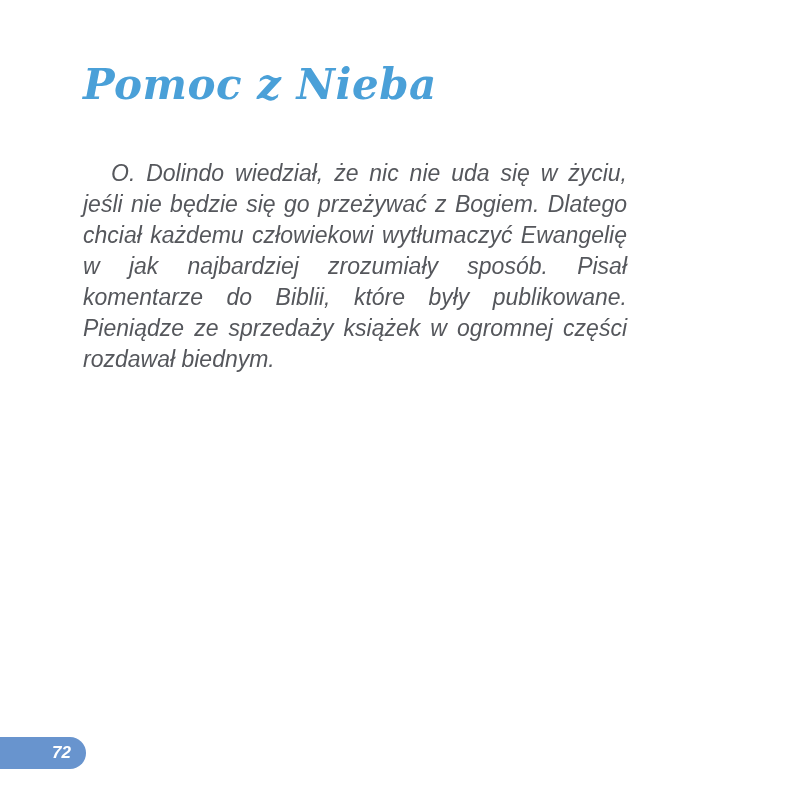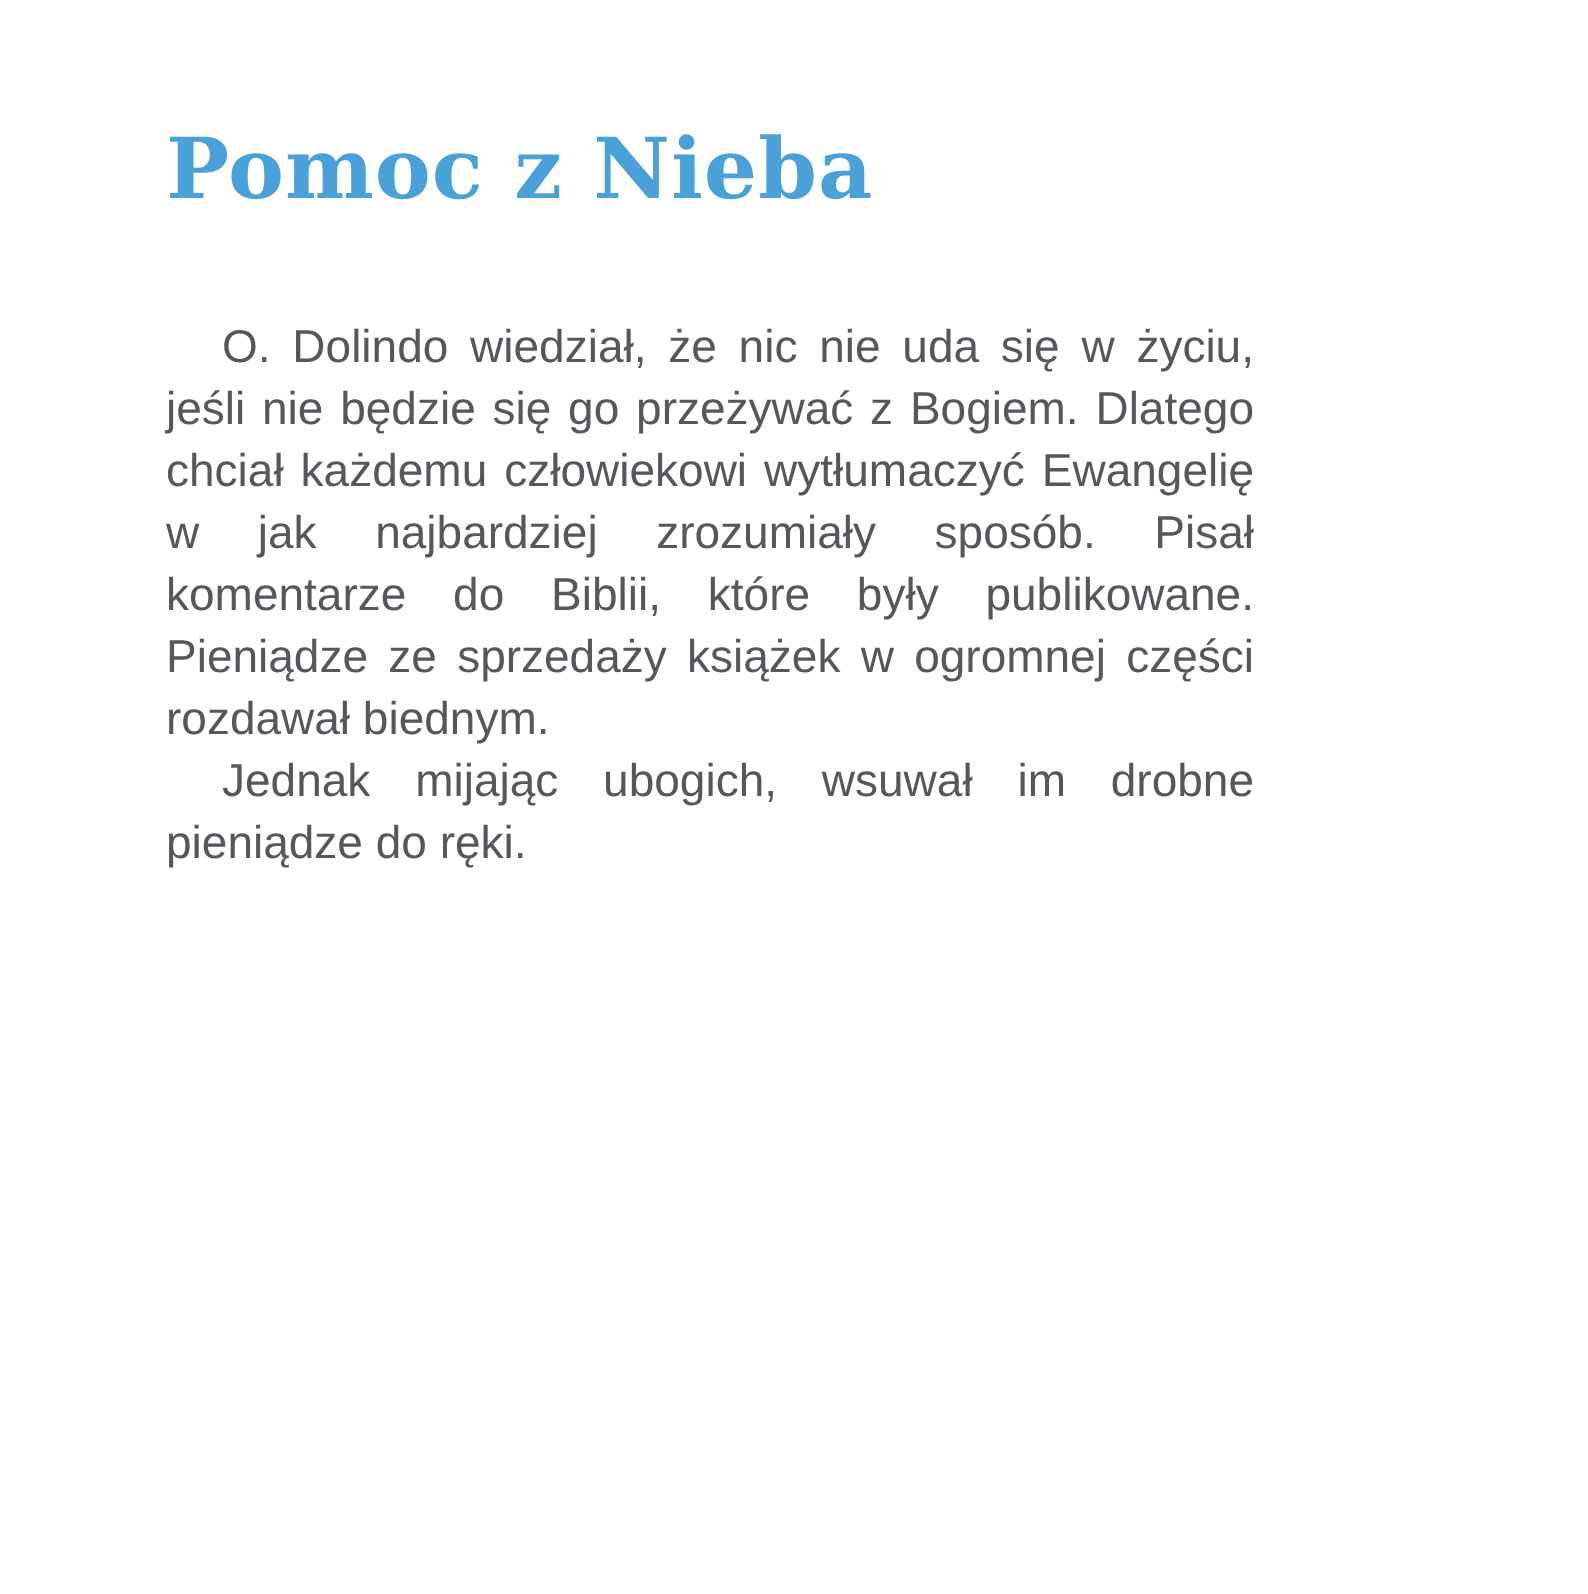--- a/index.html
+++ b/index.html
@@ -14,20 +14,21 @@
     height: 797px;
     background: #ffffff;
     font-family: "Liberation Sans", sans-serif;
     overflow: hidden;
   }
   .page {
     position: relative;
     width: 708px;
     height: 797px;
     background: #ffffff;
+    font-style: italic;
   }
   .content {
     padding: 64px 81px 0 83px;
   }
   .page-title {
     margin: 0 0 52px 0;
     font-family: "DejaVu Serif", serif;
     font-weight: 600;
     font-size: 42px;
     line-height: 1.0;
@@ -60,16 +61,18 @@
   }
 </style>
 </head>
 <body>
 
 <div class="page">
   <div class="content">
     <h1 class="page-title">Pomoc z Nieba</h1>
     <div class="body-text">
       <p>O. Dolindo wiedział, że nic nie uda się w życiu, jeśli nie będzie się go przeżywać z Bogiem. Dlatego chciał każdemu człowiekowi wytłumaczyć Ewangelię w jak najbardziej zrozumiały sposób. Pisał komentarze do Biblii, które były publikowane. Pieniądze ze sprzedaży książek w ogromnej części rozdawał biednym.</p>
-      <p>Jednak mijając ubogich, wsuwał im drobne pieniądze do ręki.</p>
     </div>
+  </div>
+  <div class="page-badge">
+    <span>72</span>
   </div>
 </div>
 
 </body></html>

